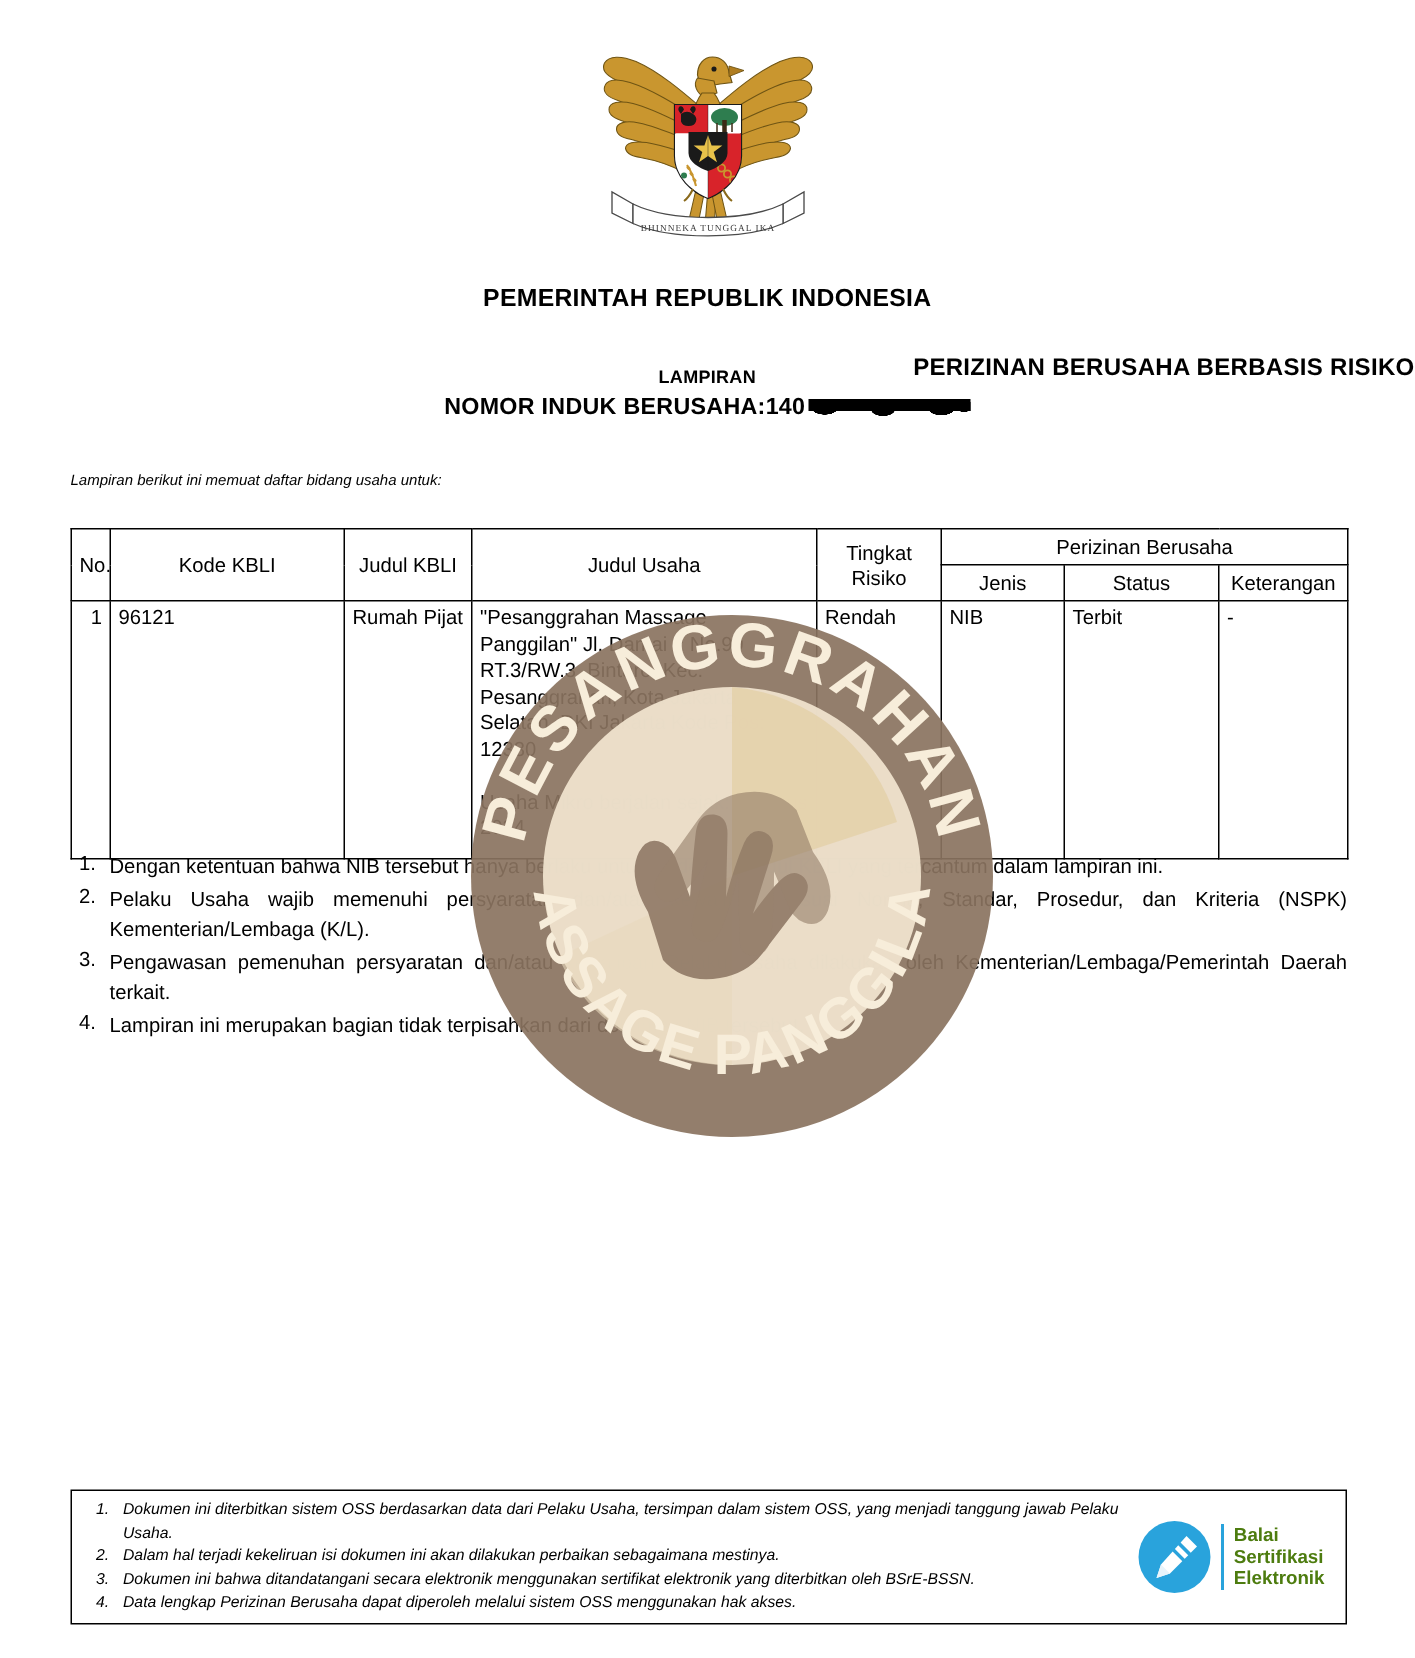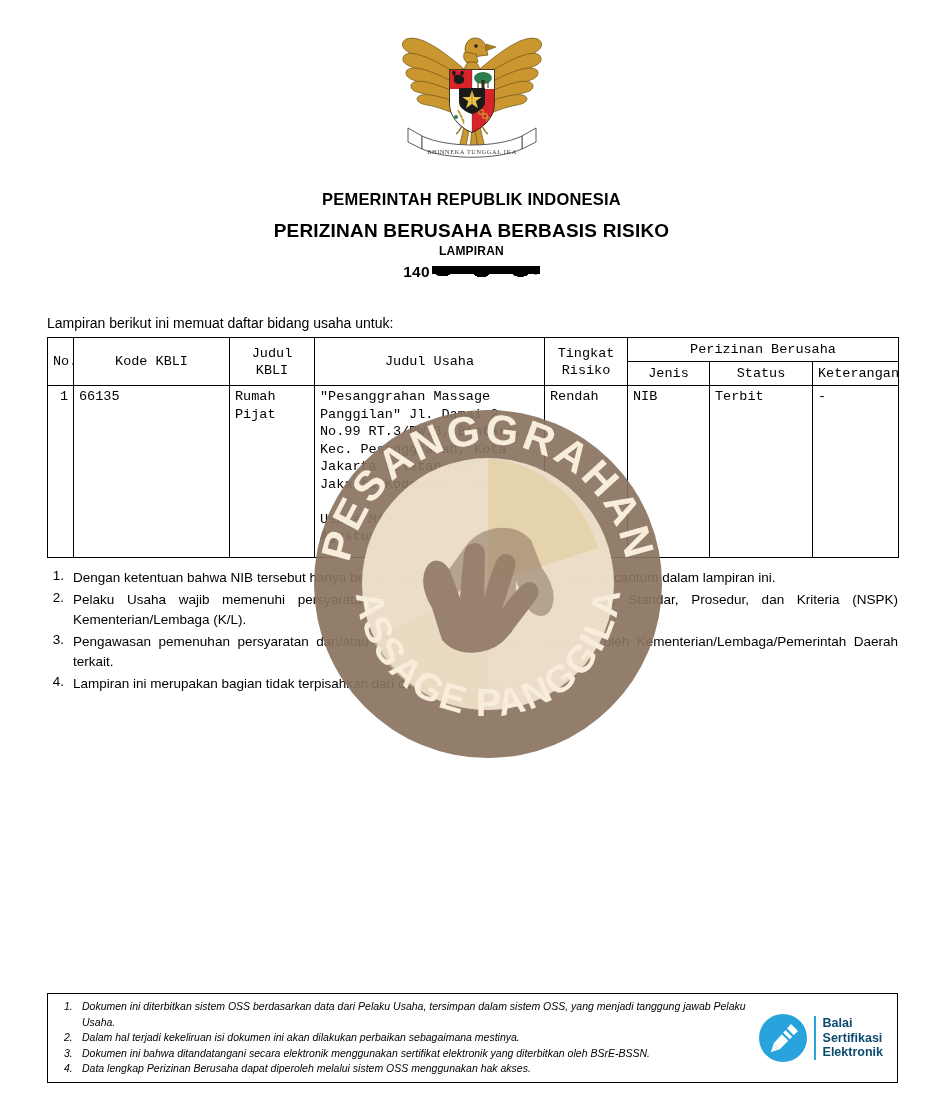--- a/index.html
+++ b/index.html
@@ -34,23 +34,24 @@
     text-align: center;
     font-weight: bold;
     letter-spacing: 0.2px;
   }
   #gov-title {
     top: 174px;
     font-size: 16.5px;
     margin-top: 16px;
   }
   #doc-title-1 {
-    top: 220px;
-    font-size: 19px;
+    top: 235px;
+    font-size: 16px;
     line-height: 21px;
+    text-align: right;
   }
   #doc-title-2 {
     top: 241px;
     font-size: 12px;
     line-height: 21px;
   }
   #nib-line {
     top: 261px;
     font-size: 15.5px;
     line-height: 21px;
@@ -76,33 +77,33 @@
     background-repeat: no-repeat;
     background-size: 100% 100%, 100% 100%, 100% 100%, 100% 100%, 100% 100%, 100% 100%, 100% 62%;
     background-position: 0 0, 0 0, 0 0, 0 0, 0 0, 0 0, 0 22%;
   }
 
   
   #intro-line {
     position: absolute;
     left: 47px;
     top: 315px;
-    font-size: 14px;
+    font-size: 10px;
+    font-style: italic;
   }
 
   
   #kbli-table {
     position: absolute;
     left: 47px;
-    top: 337px;
+    top: 352px;
     width: 851px;
     border-collapse: collapse;
     table-layout: fixed;
     font-size: 13.5px;
-    font-family: Liberation Mono, monospace;
   }
   #kbli-table th, #kbli-table td {
     border: 1.4px solid #000;
     padding: 2px 5px;
     vertical-align: top;
     font-weight: normal;
   }
   #kbli-table th {
     text-align: center;
     vertical-align: middle;
@@ -196,21 +197,21 @@
     display: flex;
     align-items: center;
     gap: 6px;
     padding-right: 14px;
   }
   #bsre-text {
     font-style: normal;
     font-weight: bold;
     font-size: 12.5px;
     line-height: 14.5px;
-    color: #0c4a6e;
+    color: #4d7c0f;
     border-left: 2px solid #29a3dc;
     padding-left: 7px;
   }
 </style>
 </head>
 <body>
 
 <div id="emblem-wrap">
   <svg width="160" height="145" viewBox="0 0 160 145">
     <g>
@@ -314,20 +315,21 @@
   </svg>
 </div>
 
 <div class="center-head" id="gov-title">PEMERINTAH REPUBLIK INDONESIA</div>
 
 <div class="center-head" id="doc-title-1">PERIZINAN BERUSAHA BERBASIS RISIKO</div>
 
 <div class="center-head" id="doc-title-2">LAMPIRAN</div>
 
 <div class="center-head" id="nib-line">
+  <span>NOMOR INDUK BERUSAHA: </span>
     <span>140</span>
     <span class="redaction"></span>
 </div>
 
 <div id="intro-line">Lampiran berikut ini memuat daftar bidang usaha untuk:</div>
 
 <table id="kbli-table">
   <colgroup>
     <col class="col-no">
       <col class="col-kode">
@@ -352,21 +354,21 @@
     </tr>
     <tr>
       <th>Jenis</th>
       <th>Status</th>
       <th>Keterangan</th>
     </tr>
   </thead>
   <tbody>
     <tr style="height:172px;">
       <td class="cell-no">1</td>
-      <td>66135</td>
+      <td>96121</td>
       <td>Rumah Pijat</td>
       <td class="lokasi-cell">"Pesanggrahan Massage Panggilan" Jl. Damai 2 No.99 RT.3/RW.3, Bintaro, Kec. Pesanggrahan, Kota Jakarta Selatan, DKI Jakarta Kode Pos: 12330
 
 Usaha Mikro berjalan sejak: Agustus 2024</td>
       <td>Rendah</td>
       <td>NIB</td>
       <td>Terbit</td>
       <td>-</td>
     </tr>
   </tbody>

